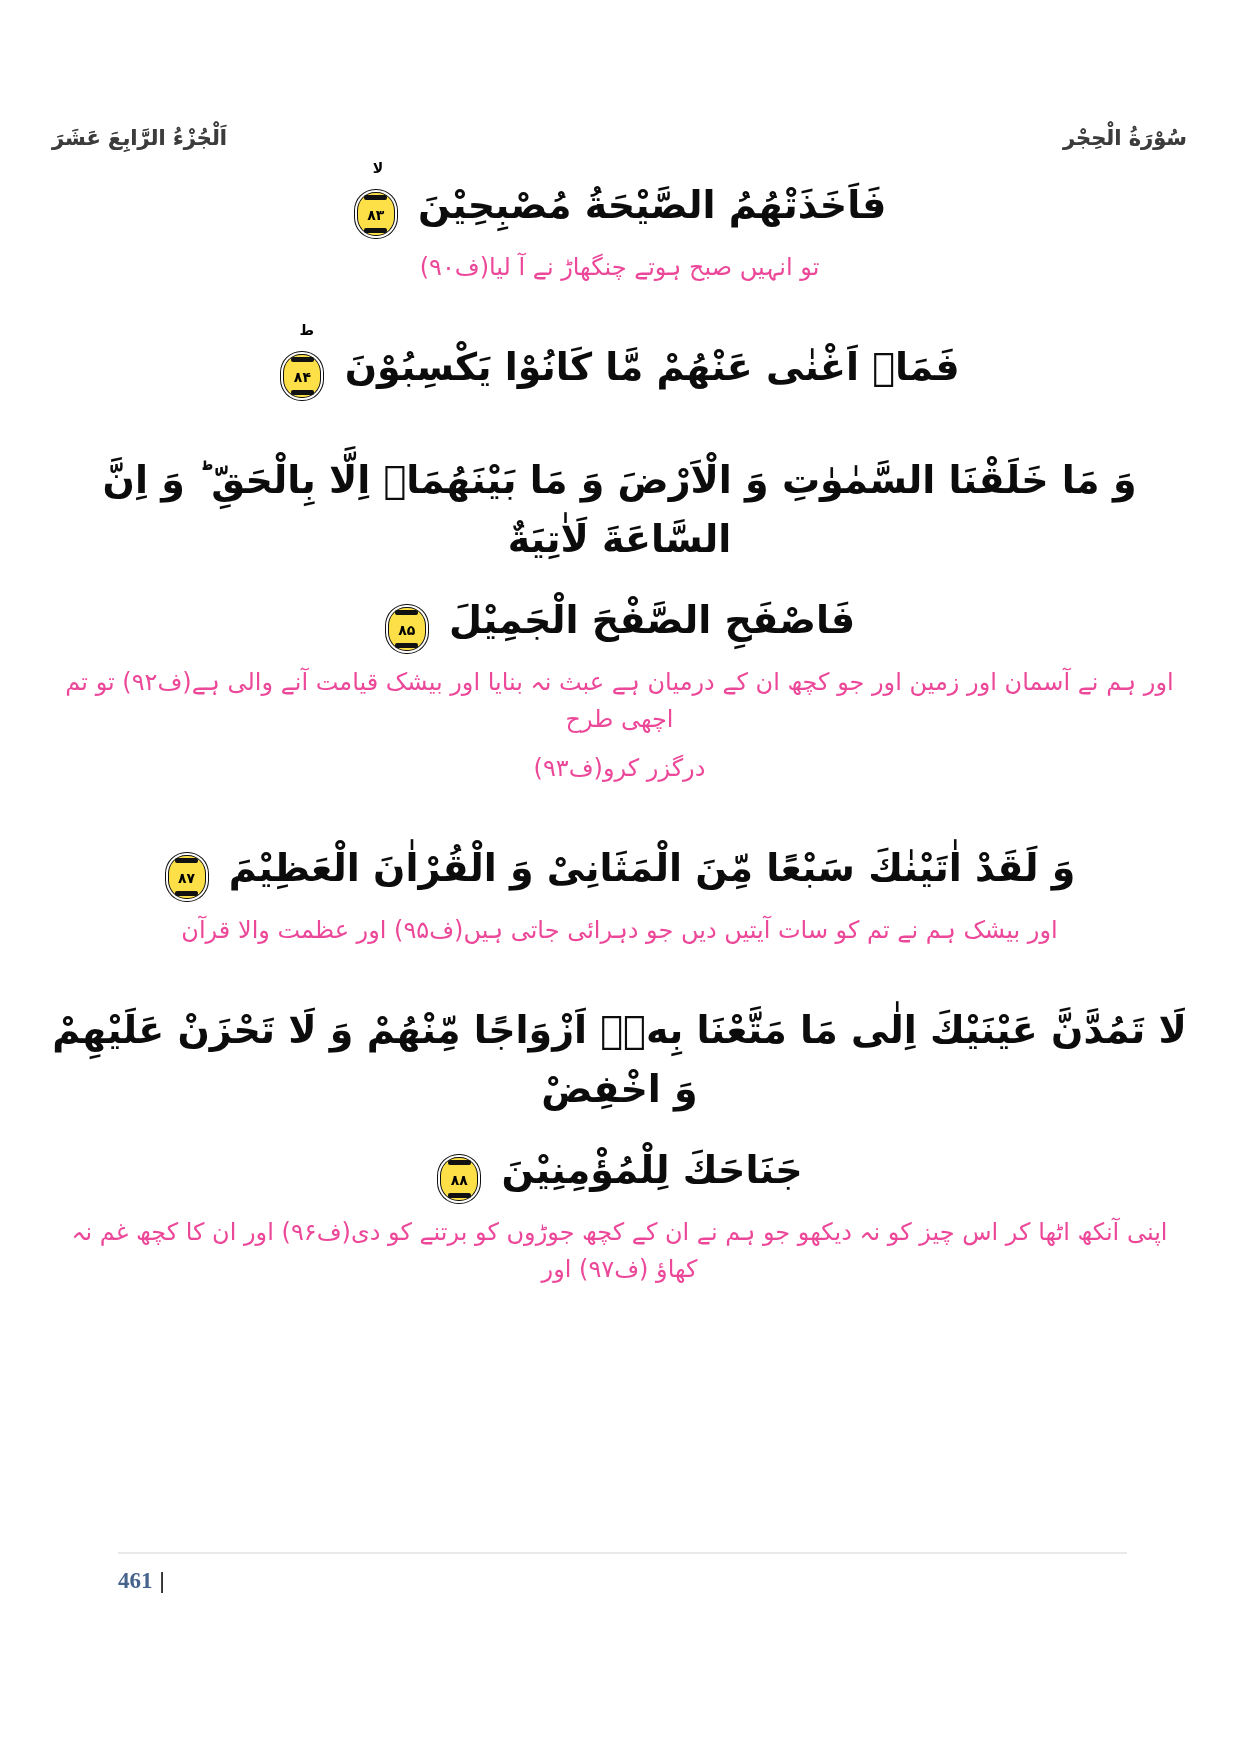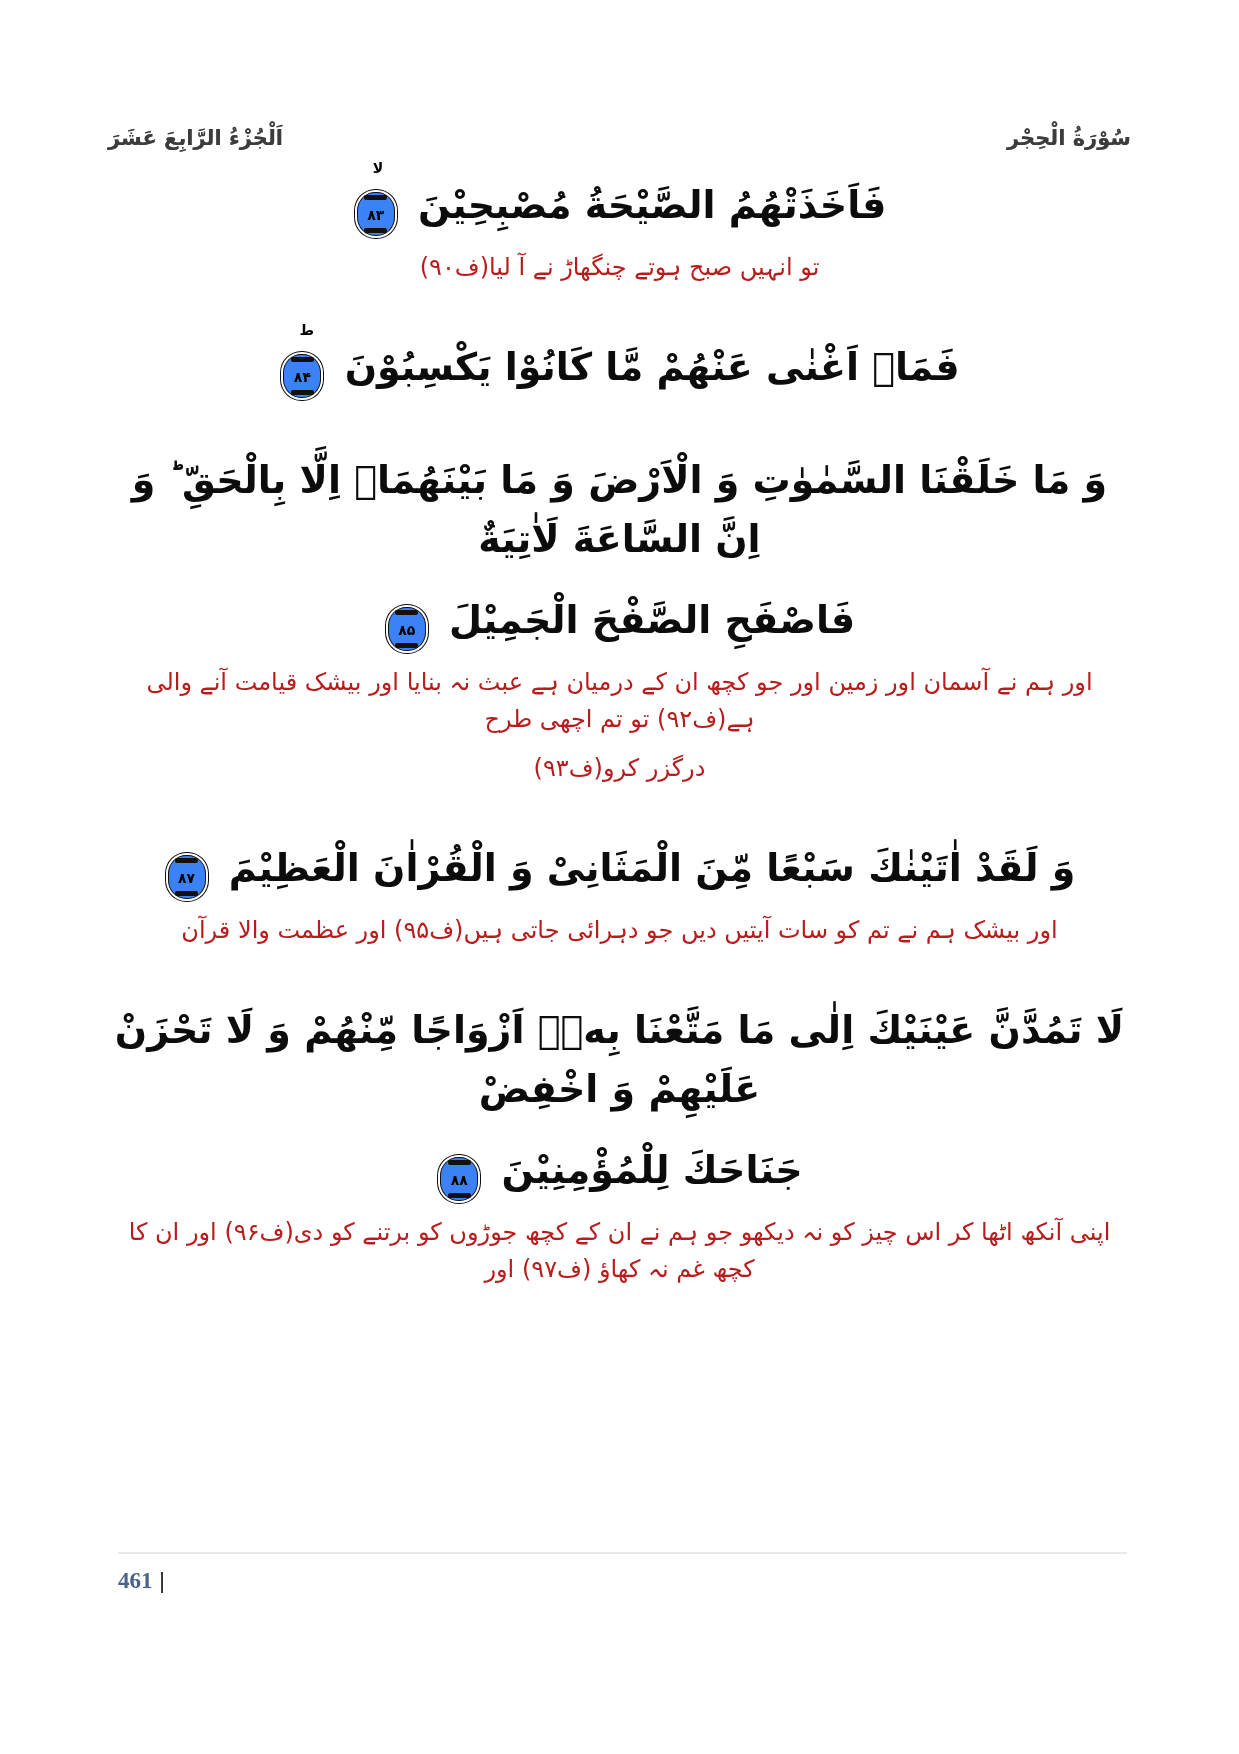--- a/index.html
+++ b/index.html
@@ -10,21 +10,21 @@
   body {
     width: 1239px;
     height: 1754px;
     position: relative;
     font-family: "DejaVu Sans", sans-serif;
     overflow: hidden;
   }
   .page {
     position: absolute;
     inset: 0;
-    padding: 0 108px;
+    padding: 0 52px;
     box-sizing: border-box;
   }
   
   .header {
     padding-top: 126px;
     display: flex;
     justify-content: space-between;
     align-items: flex-start;
   }
   .hdr-cal {
@@ -44,21 +44,21 @@
     font-size: 38px;
     font-weight: bold;
     color: #0c0c0c;
     line-height: 1.55;
   }
   .ar-line + .ar-line { margin-top: 22px; }
   .ur-line {
     direction: rtl;
     text-align: center;
     font-size: 24px;
-    color: #b91c1c;
+    color: #ec4899;
     line-height: 1.55;
     margin-top: 12px;
   }
   .ur-line + .ur-line { }
   
   .mwrap {
     position: relative;
     display: inline-block;
     vertical-align: middle;
     margin: 0 10px 0 4px;
@@ -80,21 +80,21 @@
     text-align: center;
     font-size: 14px;
     font-weight: bold;
     color: #000;
     border: 1.6px solid #111;
     border-radius: 48% / 42%;
     outline: 1px solid #111;
     outline-offset: 2px;
     position: relative;
     box-sizing: border-box;
-    background: #3b82f6;
+    background: #fde047;
   }
   .mdl::before, .mdl::after {
     content: "";
     position: absolute;
     left: 18%;
     width: 64%;
     height: 5px;
     background: #111;
     border-radius: 2px;
   }

